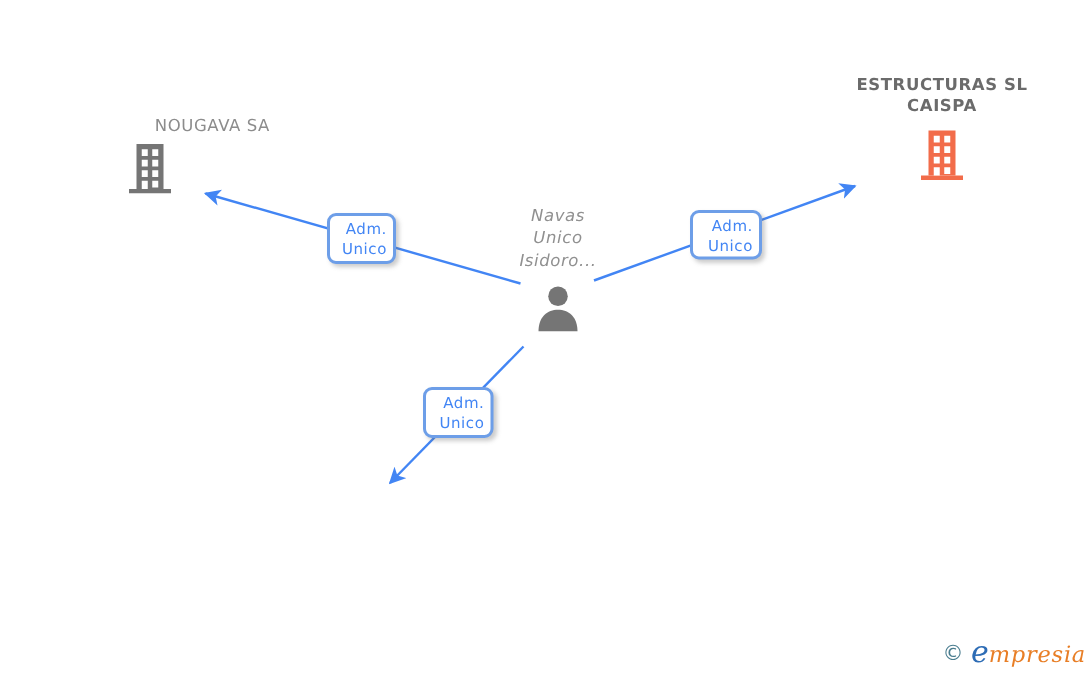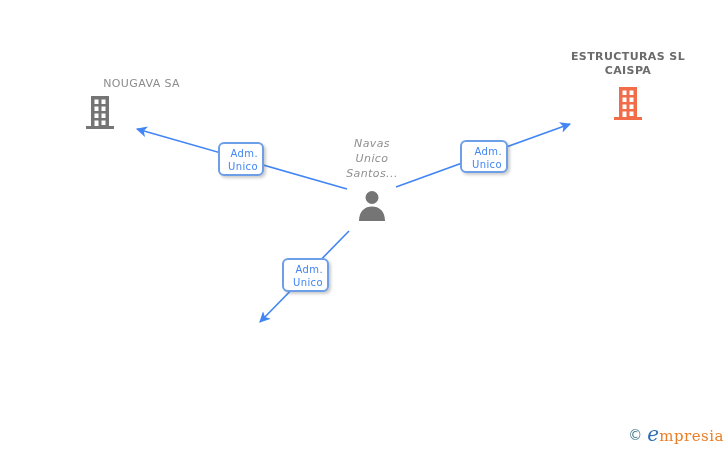--- a/index.html
+++ b/index.html
@@ -26,21 +26,21 @@
   .watermark {
     position:absolute; right:4px; bottom:4px; white-space:nowrap;
   }
   .wm-copy { color:#4A7D8F; font-size:14px; vertical-align:1px; }
   .wm-e {
     color:#2D6CB5; font-family:"DejaVu Serif","Liberation Serif",serif;
     font-style:italic; font-size:20px; margin-left:5px;
   }
   .wm-rest {
     color:#E87E26; font-family:"DejaVu Serif","Liberation Serif",serif;
-    font-size:15px; letter-spacing:0.5px;
+    font-style:italic; font-size:15px; letter-spacing:0.5px;
   }
 </style>
 </head>
 <body>
 
 <div class="canvas">
 
   <svg class="edges">
     <defs>
       <marker id="arrow" viewBox="0 0 10 10" refX="9" refY="5" markerWidth="11" markerHeight="11" markerUnits="userSpaceOnUse" orient="auto">
@@ -84,21 +84,21 @@
       <rect x="17.5" y="18.5" width="4" height="4.5" fill="#ffffff"></rect>
       <rect x="10.5" y="25.5" width="4" height="5.5" fill="#ffffff"></rect>
       <rect x="17.5" y="25.5" width="4" height="4.5" fill="#ffffff"></rect>
     </svg>
   </div>
 
   <div class="node" style="left:292px; top:136px; width:160px;">
     <div class="person-label">
       <div>Navas</div>
       <div>Unico</div>
-      <div>Santos...</div>
+      <div>Isidoro...</div>
     </div>
     <svg class="icon-wrap gray-icon" width="32" height="31" viewBox="0 0 32 31" style="margin-top:9px;">
       <circle cx="16" cy="7.5" r="6.5" fill="currentColor"></circle>
       <path d="M3,31 C3,21 9,16.5 16,16.5 C23,16.5 29,21 29,31 Z" fill="currentColor"></path>
     </svg>
   </div>
 
 
   <div class="rel-box" style="left:218px; top:142px; width:46px; height:34px;">
     <div>Adm.</div>

